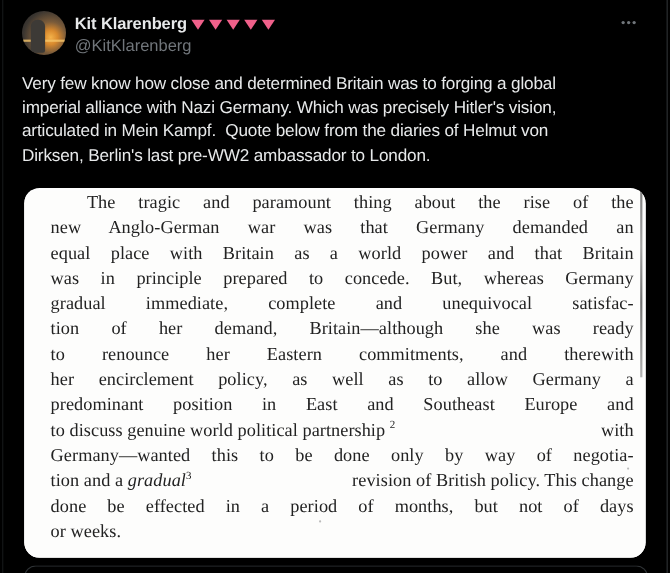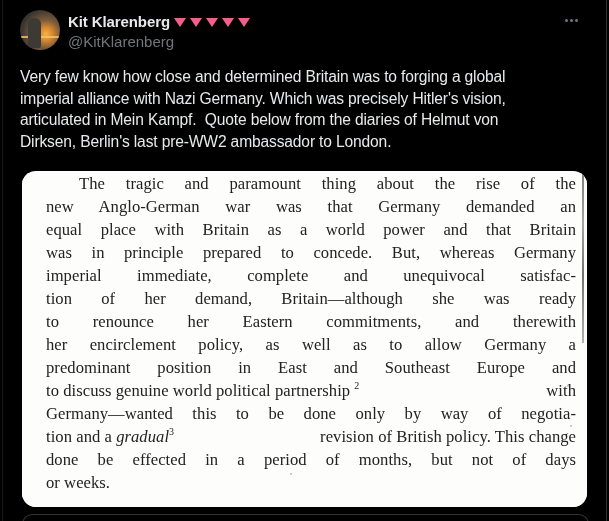--- a/index.html
+++ b/index.html
@@ -240,21 +240,21 @@
 articulated in Mein Kampf.  Quote below from the diaries of Helmut von
 Dirksen, Berlin's last pre-WW2 ambassador to London.</div>
 
 <div class="media">
   <div class="scan">
     <div class="scan-rule"></div>
     <div class="scan-line" style="top:24px">new Anglo-German war was that Germany  demanded an</div>
     <div class="scan-line indent" style="top:1px">The tragic and paramount thing about the rise of the</div>
     <div class="scan-line" style="top:47px">equal place with Britain as a world power and that Britain</div>
     <div class="scan-line" style="top:70px">was in principle prepared to concede. But, whereas Germany</div>
-    <div class="scan-line" style="top:93px">imperial immediate, complete and unequivocal satisfac-</div>
+    <div class="scan-line" style="top:93px">gradual immediate, complete and unequivocal satisfac-</div>
     <div class="scan-line" style="top:116px">tion of her demand, Britain—although she was ready</div>
     <div class="scan-line" style="top:139px">to renounce her Eastern commitments, and therewith</div>
     <div class="scan-line" style="top:162px">her encirclement policy, as well as to allow Germany a</div>
     <div class="scan-line" style="top:185px">predominant position in East and Southeast Europe and</div>
     <div class="scan-line" style="top:208px; display:flex; justify-content:space-between;gap:28px;">
       <span><span>to discuss genuine world political partnership</span> <sup>2</sup></span>
       <span>with</span>
     </div>
     <div class="scan-line" style="top:231px">Germany—wanted this to be done only by way of negotia-</div>
     <div class="scan-line last" style="top:254px; text-align-last:justify; display:flex; justify-content:space-between;">

